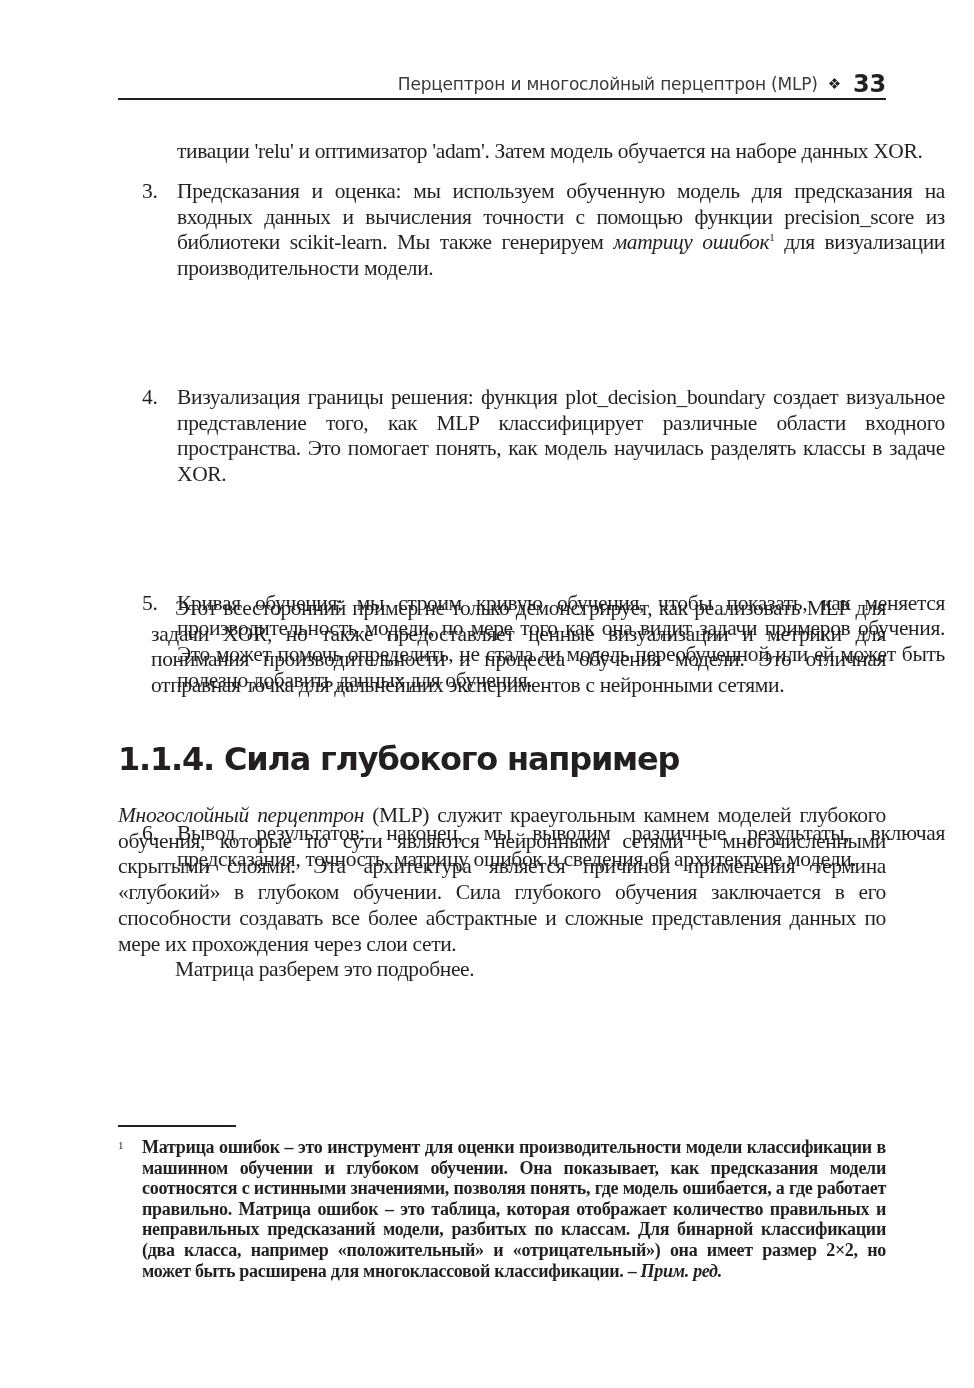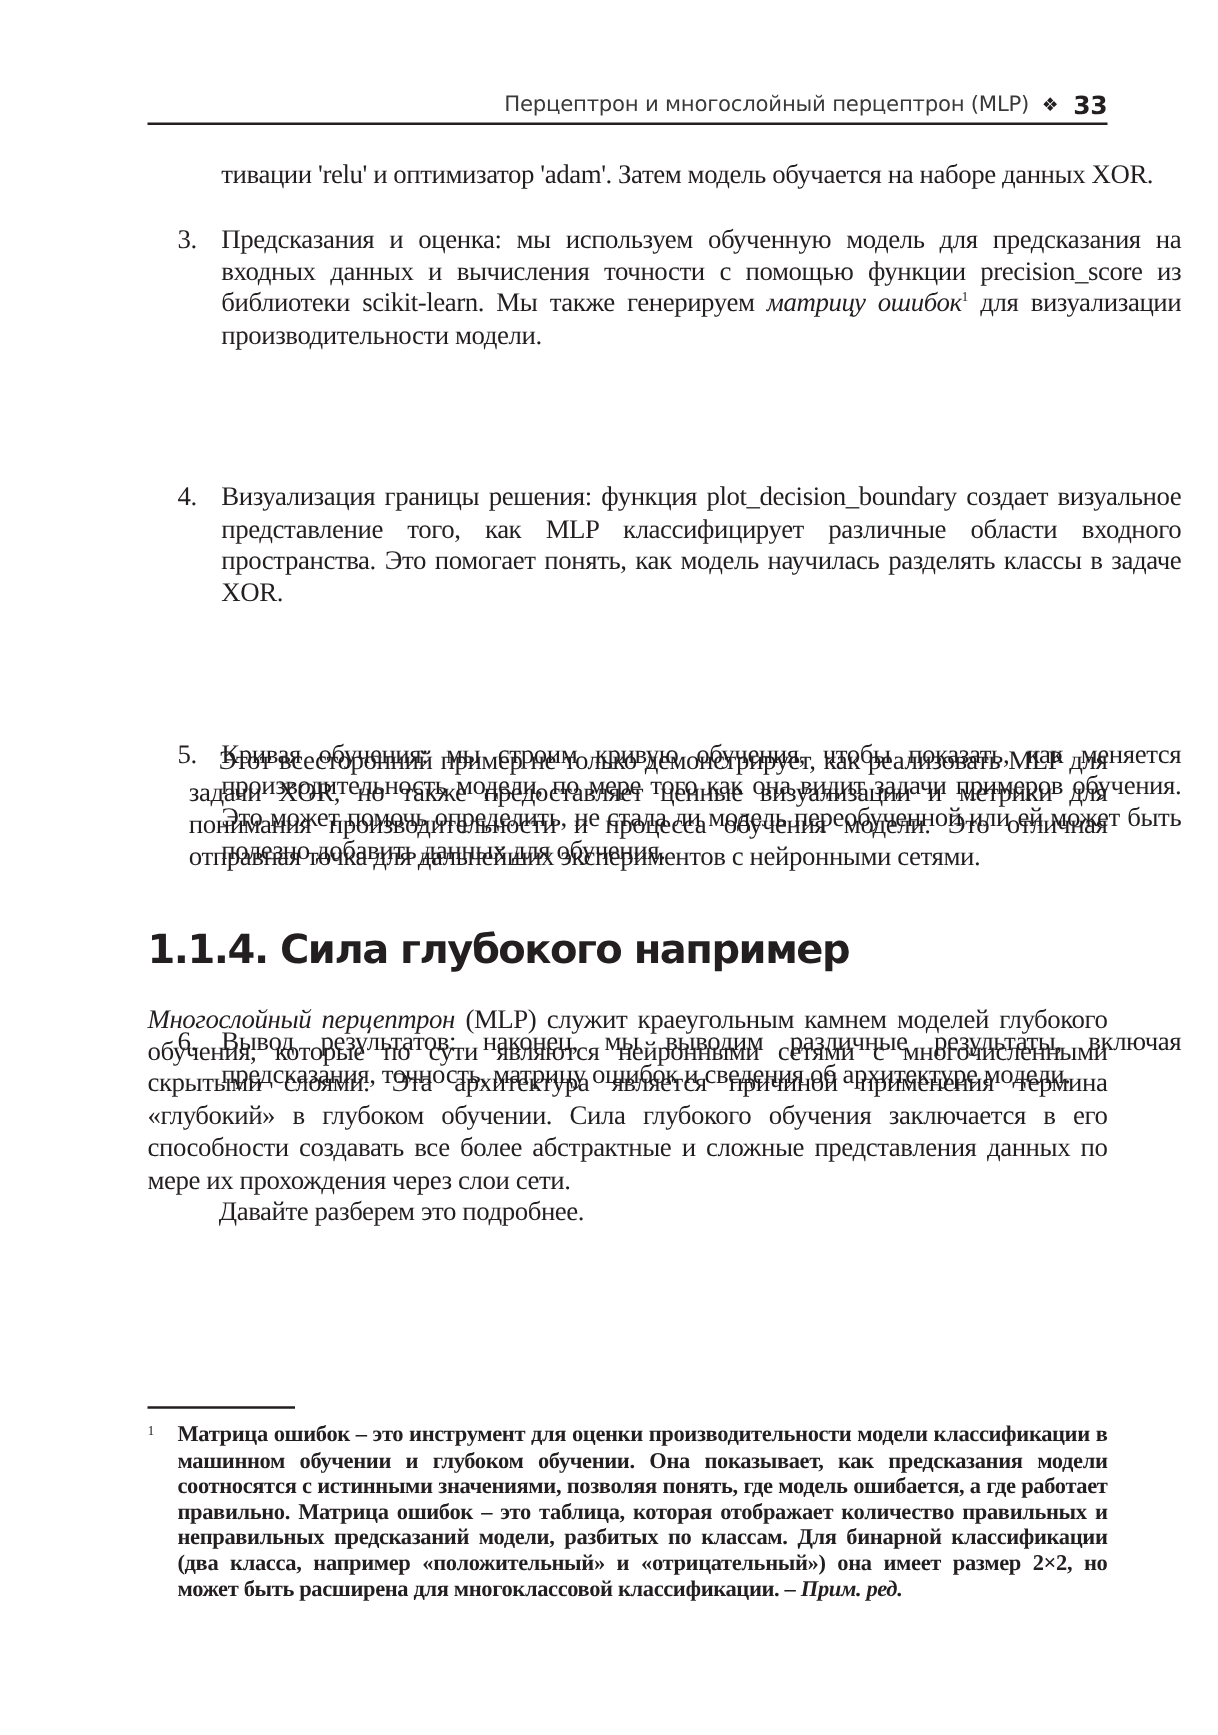--- a/index.html
+++ b/index.html
@@ -14,26 +14,26 @@
     .run-head {
       position: absolute; left: 0; top: 70px; width: 768px; height: 28px;
       border-bottom: 2px solid #231f20;
       font-family: "DejaVu Sans", sans-serif;
       font-size: 17px; color: #3a3a3a;
       display: flex; justify-content: flex-end; align-items: center;
       letter-spacing: -0.2px;
       text-align: center;
     }
     .run-head .sep { margin: 0 12px 0 10px; font-size: 15px; color: #231f20; }
-    .run-head .pnum { font-weight: bold; font-size: 20px; color: #231f20; }
+    .run-head .pnum { font-weight: bold; font-size: 24px; color: #231f20; }
 
     .body-text { font-size: 21.5px; line-height: 25.7px; text-align: justify; letter-spacing: -0.35px; }
 
     .block { position: absolute; left: 0; width: 768px; }
-    .list-cont { padding-left: 59px; }
+    .list-cont { padding-left: 59px; margin-top: 12px; }
     .li { position: relative; padding-left: 59px; }
     .li .num { position: absolute; left: 24px; top: 0; }
 
     p { margin: 0; }
     .indent { text-indent: 24px; margin-left: 33px; }
 
     h2.section {
       margin: 0; font-family: "DejaVu Sans", sans-serif; font-weight: bold;
       font-size: 32px; letter-spacing: -1.2px; color: #231f20;
     }
@@ -87,21 +87,21 @@
   <div class="block body-text" style="top:596px;">
     <p class="indent">Этот всесторонний пример не только демонстрирует, как реализовать MLP для задачи XOR, но также предоставляет ценные визуализации и метрики для понимания производительности и процесса обучения модели. Это отличная отправная точка для дальнейших экспериментов с нейронными сетями.</p>
   </div>
 
   <div class="block" style="top:740px;">
     <h2 class="section">1.1.4. Сила глубокого например</h2>
   </div>
 
   <div class="block body-text" style="top:803px;">
     <p><em>Многослойный перцептрон</em><span> (MLP) служит краеугольным камнем моделей глубокого обучения, которые по сути являются нейронными сетями с многочисленными скрытыми слоями. Эта архитектура является причиной применения термина «глубокий» в глубоком обучении. Сила глубокого обучения заключается в его способности создавать все более абстрактные и сложные представления данных по мере их прохождения через слои сети.</span></p>
-    <p class="indent">Давайте разберем это подробнее.</p>
+    <p class="indent">Матрица разберем это подробнее.</p>
   </div>
 
 
   <div class="fn-rule" style="top:1125px;"></div>
   <div class="block footnote" style="top:1137px;">
     <span class="fn-mark">1</span>
     <p class="fn-body"><span>Матрица ошибок – это инструмент для оценки производительности модели классификации в машинном обучении и глубоком обучении. Она показывает, как предсказания модели соотносятся с истинными значениями, позволяя понять, где модель ошибается, а где работает правильно. Матрица ошибок – это таблица, которая отображает количество правильных и неправильных предсказаний модели, разбитых по классам. Для бинарной классификации (два класса, например «положительный» и «отрицательный») она имеет размер 2×2, но может быть расширена для многоклассовой классификации. – </span><em>Прим. ред.</em></p>
   </div>
 
 </div>

